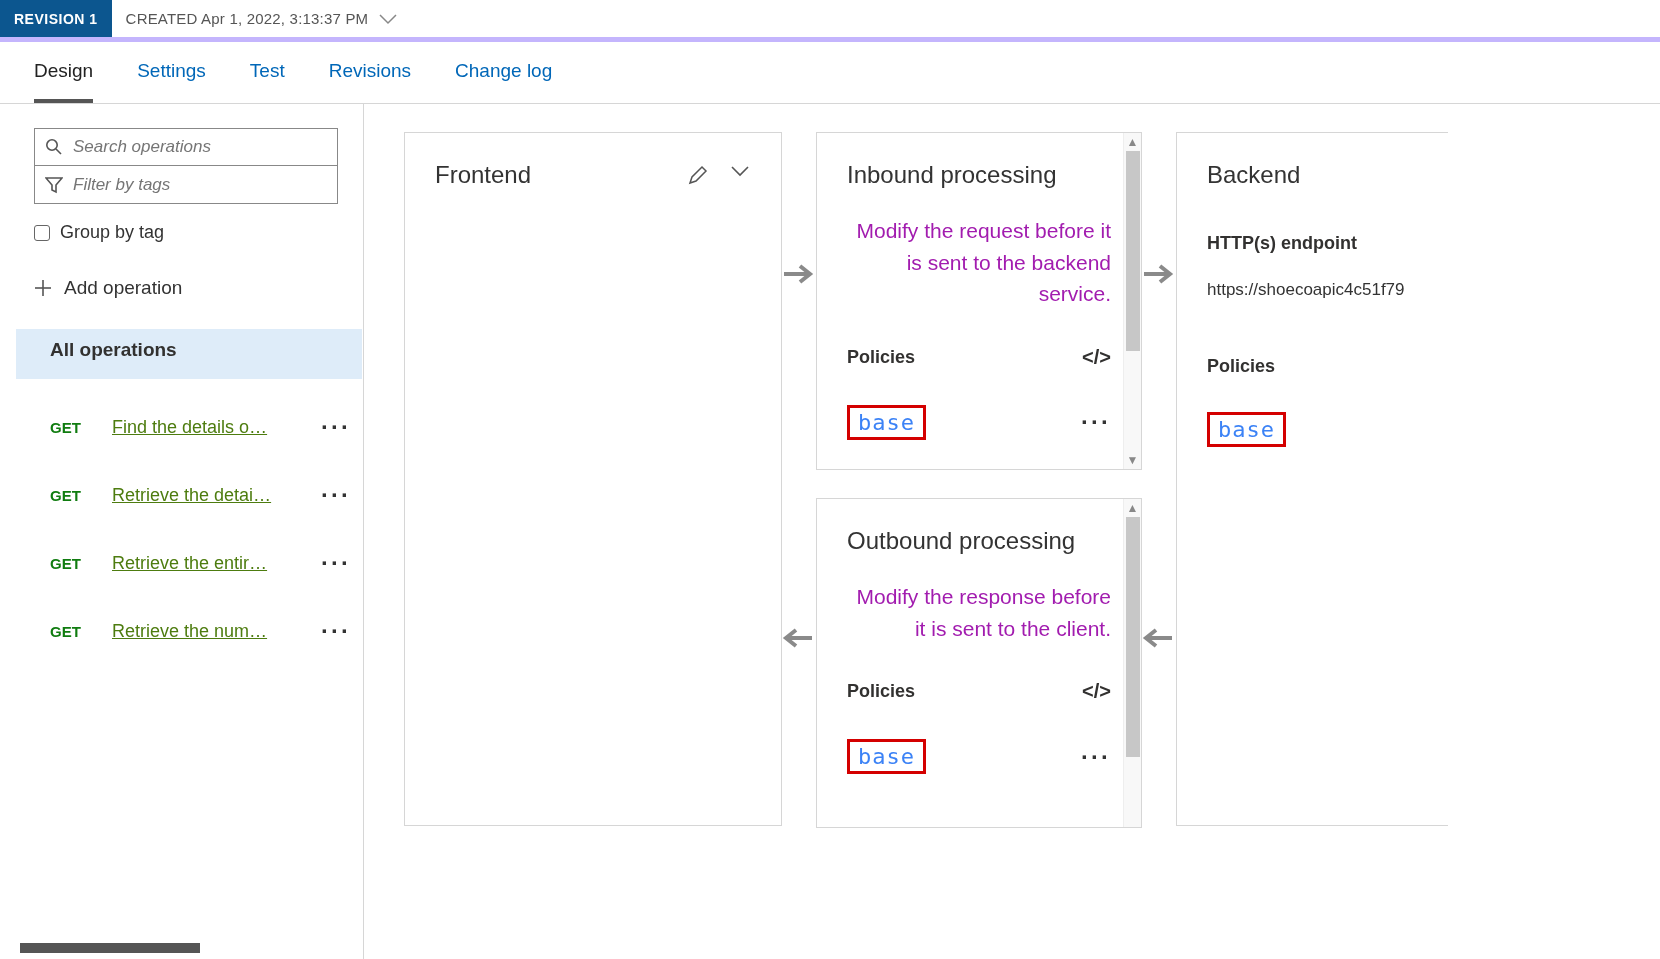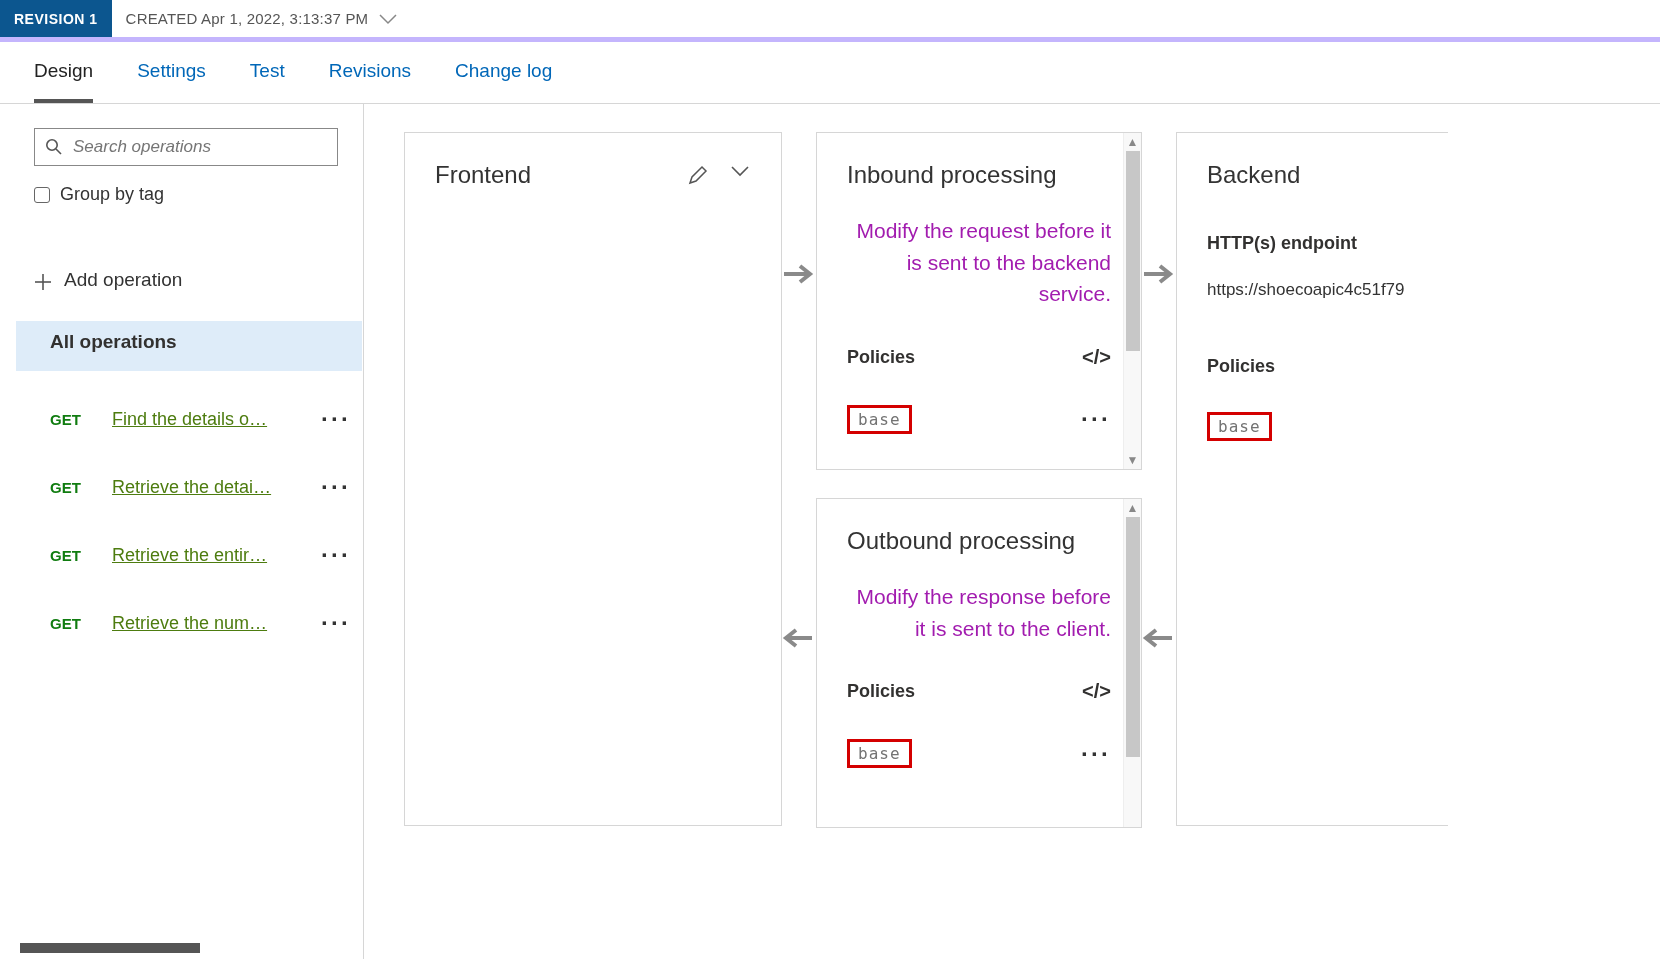--- a/index.html
+++ b/index.html
@@ -75,22 +75,22 @@
     border: none; outline: none; width: 100%;
     font-size: 17px; font-style: italic; color: #555;
     background: transparent;
   }
   .group-tag {
     display: flex; align-items: center; gap: 10px;
     margin-top: 18px; font-size: 18px; color: #333;
   }
   .checkbox { width: 16px; height: 16px; border: 1.5px solid #666; border-radius: 3px; }
   .add-op {
-    display: flex; align-items: flex-end; gap: 12px;
-    margin-top: 64px; font-size: 19px; color: #333;
+    display: flex; align-items: center; gap: 12px;
+    margin-top: 34px; font-size: 19px; color: #333;
     cursor: pointer;
   }
   .all-ops {
     background: #deecf9; padding: 10px 0 18px 34px;
     font-weight: 700; font-size: 19px; margin-top: 30px;
     width: 346px; margin-left: 16px;
   }
   .op-list { margin-top: 14px; padding-left: 16px; }
   .op-row {
     display: flex; align-items: center; gap: 20px;
@@ -115,22 +115,22 @@
   .frontend-head { display: flex; align-items: center; justify-content: space-between; }
   .fe-icons { display: flex; gap: 20px; color: #555; }
   .mid-col { display: flex; flex-direction: column; gap: 28px; margin-left: 34px; }
   .proc-card { width: 326px; position: relative; }
   .proc-card-inner { height: 336px; overflow: hidden; }
   .desc { color: #a21caf; font-size: 21px; margin-top: 26px; line-height: 1.5; text-align: right; }
   .policies-row { display: flex; justify-content: space-between; align-items: center; margin-top: 36px; font-size: 18px; font-weight: 600; }
   .code-icon { font-weight: 700; font-size: 20px; }
   .base-row { display: flex; justify-content: space-between; align-items: center; margin-top: 36px; }
   .base-tag {
-    border: 3px solid #d40000; color: #737373; font-family: monospace;
-    font-size: 16px; padding: 2px 8px; letter-spacing: 1px;
+    border: 3px solid #d40000; color: #3b82f6; font-family: monospace;
+    font-size: 22px; padding: 2px 8px; letter-spacing: 1px;
   }
   .vscroll {
     position: absolute; right: 0; top: 0; width: 18px; height: 100%;
     display: flex; flex-direction: column; align-items: center;
     border-left: 1px solid #eee; background: #f8f8f8;
   }
   .vs-arrow { height: 18px; color: #888; font-size: 12px; line-height: 18px; }
   .vs-thumb { width: 14px; background: #c7c7c7; flex: 0 0 auto; }
   .inbound .vs-thumb { height: 200px; margin-top: 0; }
   .outbound .vs-thumb { height: 240px; margin-top: 0; }
@@ -170,20 +170,28 @@
   <div class="sidebar">
     <div class="sb-inner">
       <div class="search-box">
         <span>
           <svg width="18" height="18" viewBox="0 0 18 18">
               <circle cx="7" cy="7" r="5.2" fill="none" stroke="#555" stroke-width="1.6"></circle>
               <line x1="11" y1="11" x2="16" y2="16" stroke="#555" stroke-width="1.6"></line>
             </svg>
         </span>
         <input type="text" placeholder="Search operations" style="">
+      </div>
+      <div class="filter-box">
+        <span>
+          <svg width="18" height="18" viewBox="0 0 18 18">
+              <polygon points="1,2 17,2 11,9 11,16 7,14 7,9" fill="none" stroke="#555" stroke-width="1.6"></polygon>
+            </svg>
+        </span>
+        <input type="text" placeholder="Filter by tags" style="">
       </div>
       <div class="group-tag">
         <span class="checkbox"></span>
         <span>Group by tag</span>
       </div>
       <div class="add-op">
         <span>
           <svg width="18" height="18" viewBox="0 0 18 18">
               <line x1="9" y1="1" x2="9" y2="17" stroke="#555" stroke-width="1.6"></line>
               <line x1="1" y1="9" x2="17" y2="9" stroke="#555" stroke-width="1.6"></line>

